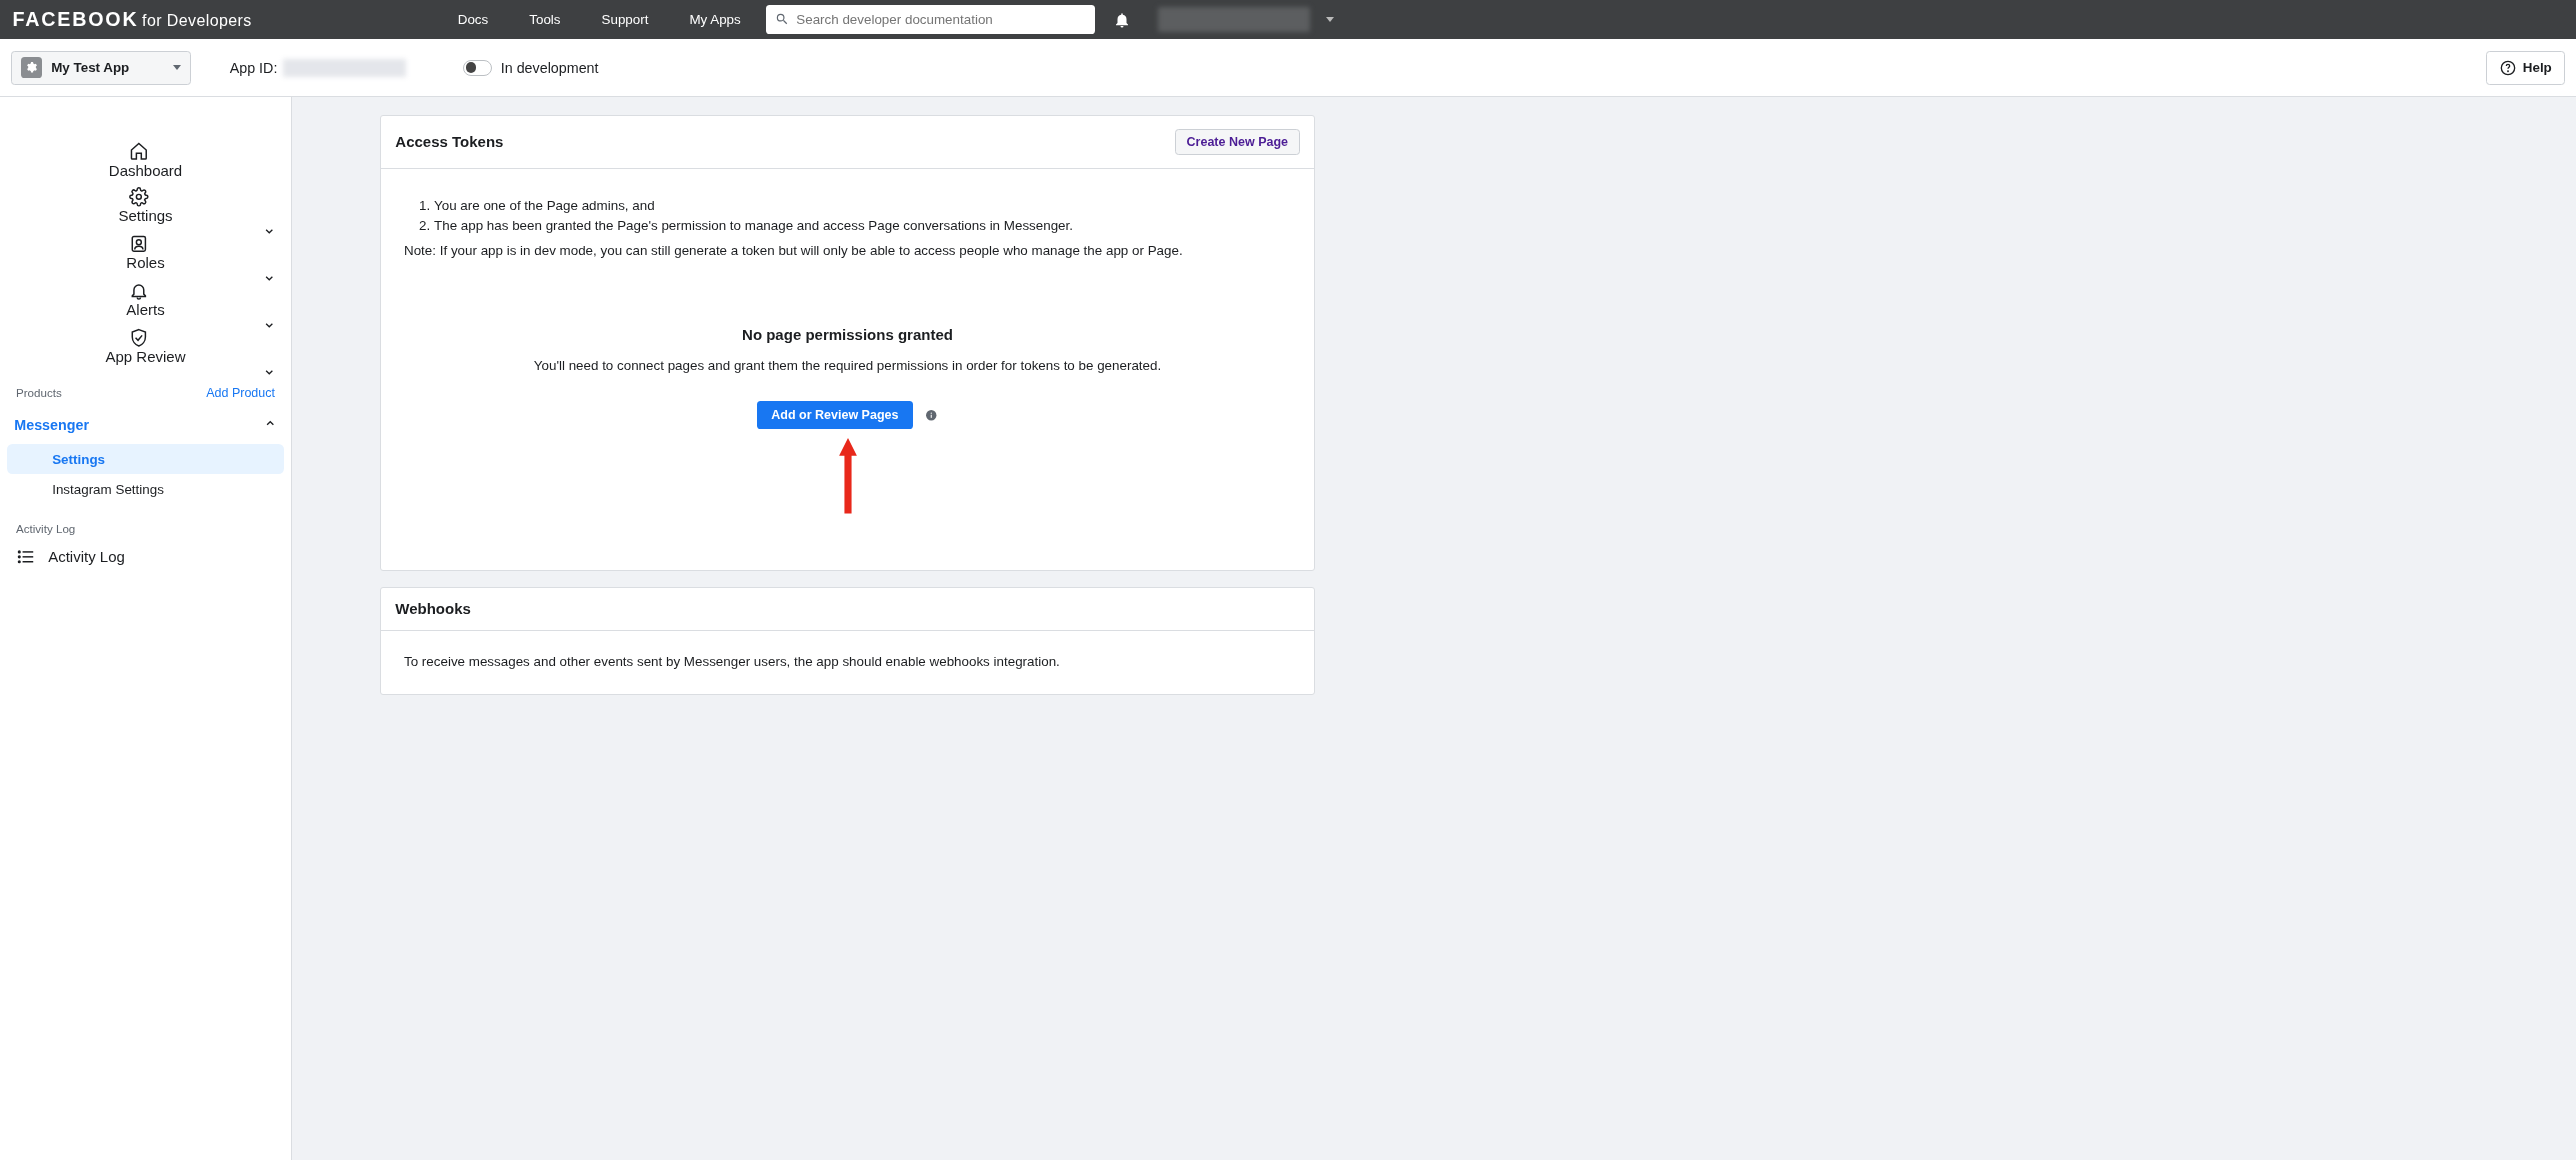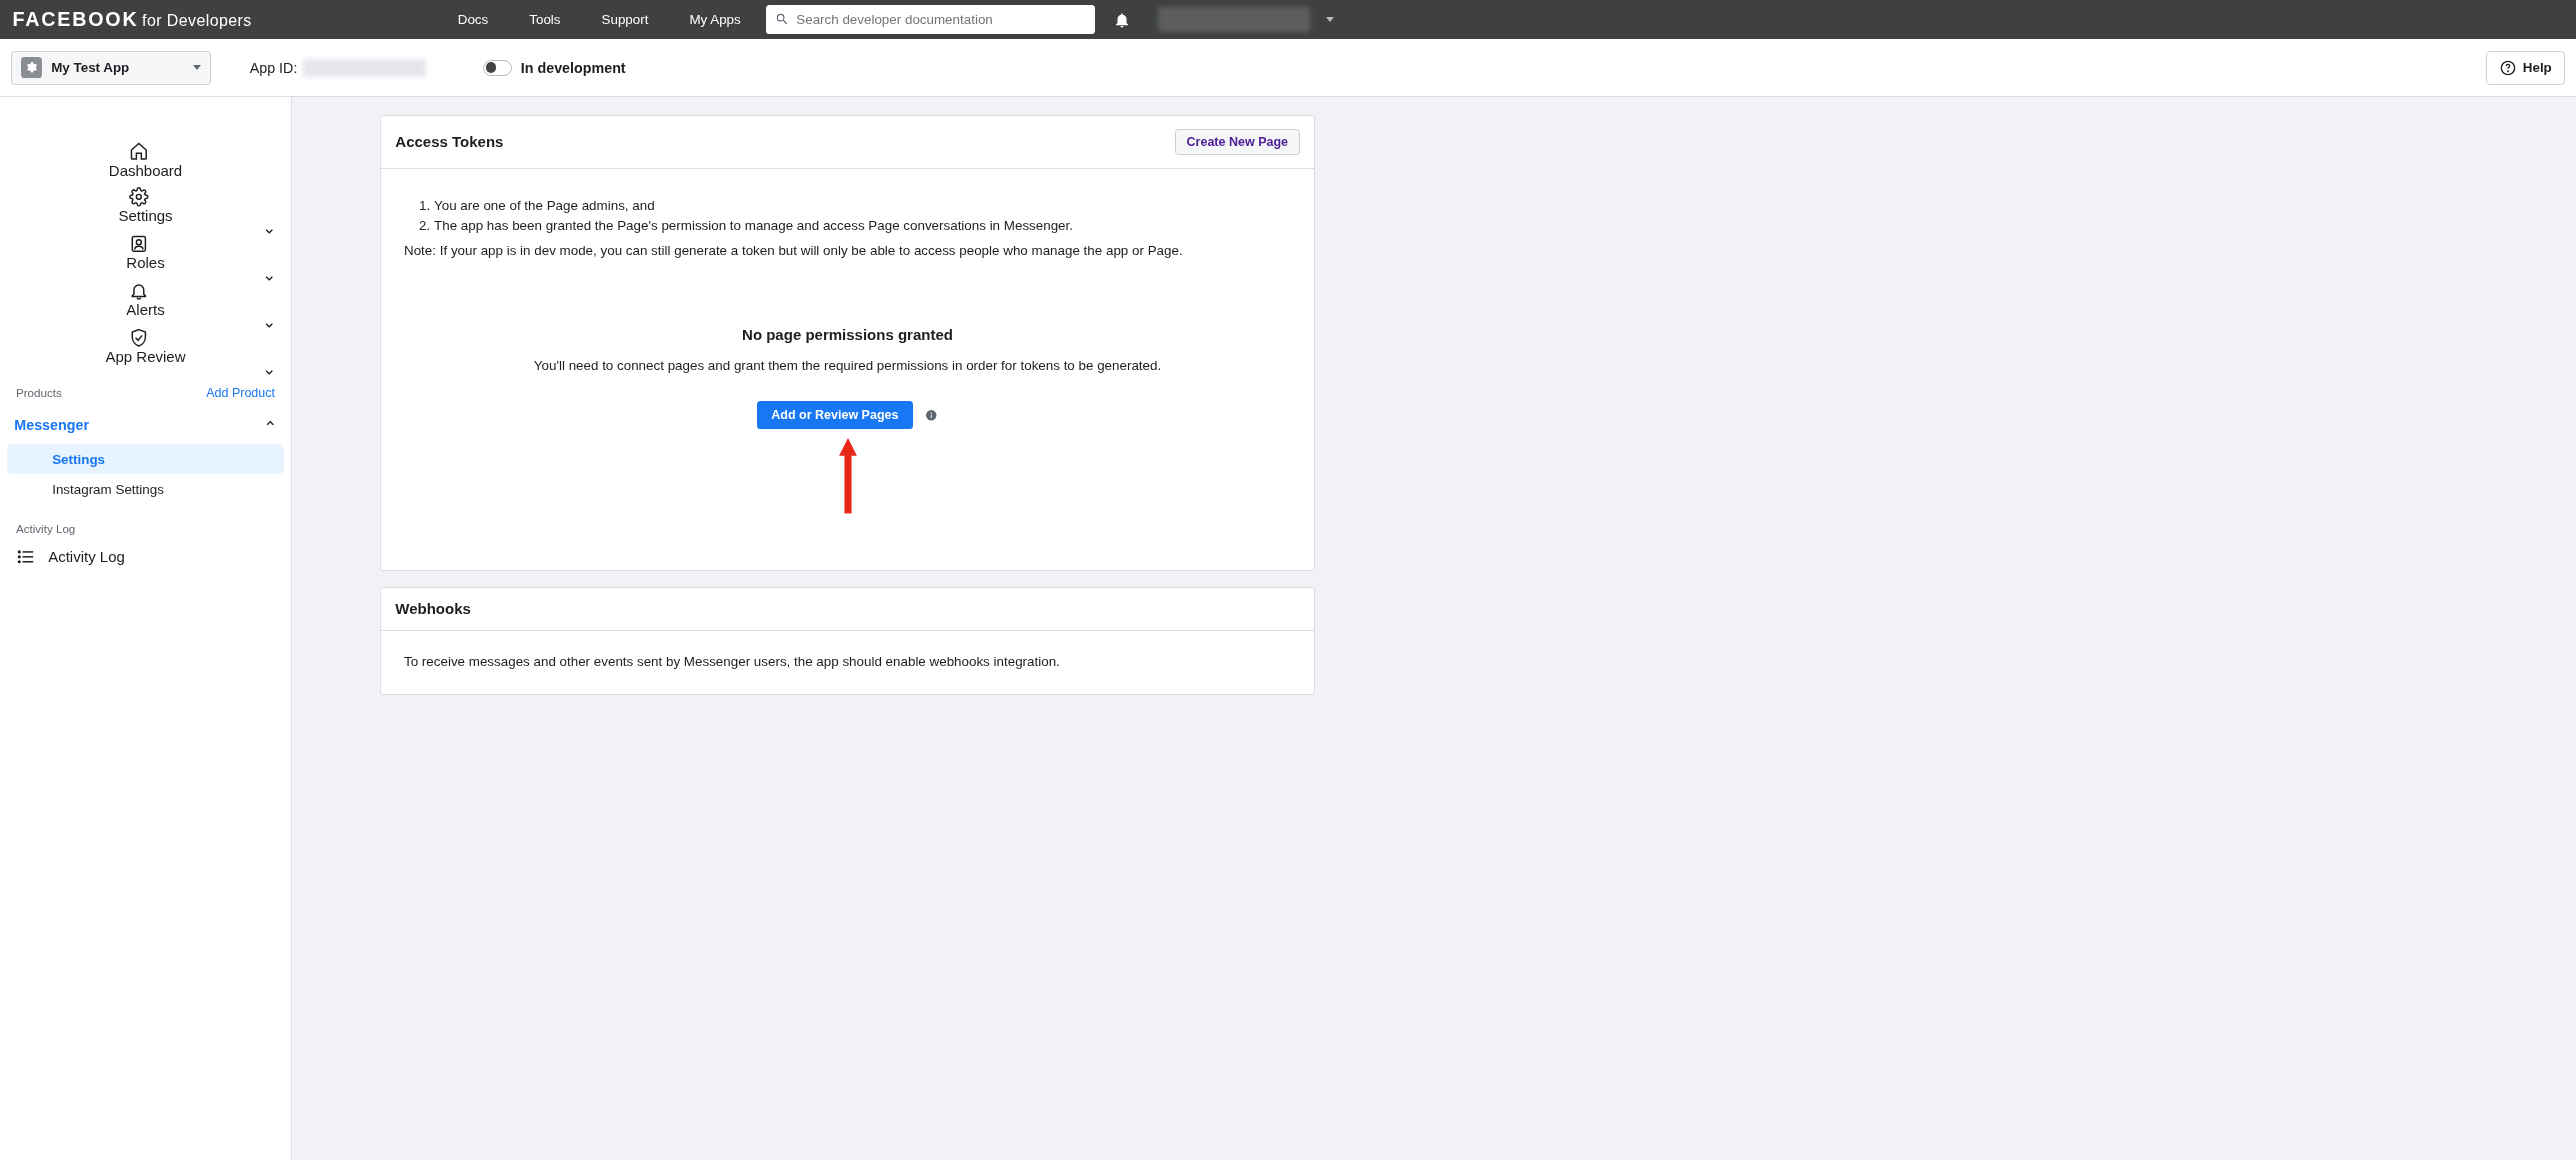--- a/index.html
+++ b/index.html
@@ -13,28 +13,28 @@
     .nav-links span { font-size: 13.4px; cursor: pointer; color:#fff; }
     .search-wrap { margin-left: 25px; background: #fff; border-radius: 3.6px; height: 29px; width: 329px; display: flex; align-items: center; padding: 0 9px; }
     .search-wrap input { border: none; outline: none; flex: 1; font-size: 13.4px; color: #333; }
     .search-icon { width:14.3px; height:14.3px; fill:#606770; margin-right:7.2px;}
     .bell-icon { margin-left: 18px; width:18px; height:18px; fill:#fff; }
     .avatar-blur { margin-left: 27px; width: 152px; height: 25px; background: #5c5e60; border-radius: 1.8px; filter: blur(2.7px); }
     .caret-down { margin-left: 16px; width:0; height:0; border-left:4.5px solid transparent; border-right:4.5px solid transparent; border-top:5.4px solid #bbb; }
     
     
     .sub-header { background: #fff; height: 58px; border-bottom: 0.9px solid #dadde1; display: flex; align-items: center; padding: 0 10.7px; }
-    .app-select { border: 0.9px solid #ccd0d5; background: #f5f6f7; height: 34px; width: 200px; border-radius: 3.6px; display: flex; align-items: center; padding: 0 9px; cursor: pointer; }
+    .app-select { border: 0.9px solid #ccd0d5; background: #f5f6f7; height: 34px; width: 180px; border-radius: 3.6px; display: flex; align-items: center; padding: 0 9px; cursor: pointer; }
     .app-badge { width:21.5px; height:21.5px; background:#8a8d91; border-radius:3.6px; display:flex; align-items:center; justify-content:center; margin-right:9px;}
     .app-badge svg{ width:12.5px; height:12.5px; fill:#fff;}
     .app-select-name { font-size: 13.4px; font-weight: 600; flex:1; color:#1c1e21;}
     .app-caret { width:0; height:0; border-left:4.5px solid transparent; border-right:4.5px solid transparent; border-top:5.4px solid #606770;}
     .app-id-label { margin-left: 39px; font-size: 14.3px; font-weight: 400; }
     .app-id-blur { display:inline-block; width: 123px; height: 18px; background: #e4e6eb; margin-left: 5.4px; filter: blur(2.7px); vertical-align:middle;}
-    .toggle-wrap { margin-left: 57px; display:flex; align-items:flex-start;font-weight:bold; }
+    .toggle-wrap { margin-left: 57px; display:flex; align-items:flex-start; }
     .toggle { width:29px; height:16px; border:0.9px solid #bcc0c4; border-radius:18px; position:relative; background:#fff; margin-right:9px; cursor:pointer;}
     .toggle .knob { position:absolute; left:1.8px; top:1.8px; width:10.7px; height:10.7px; background:#444; border-radius:50%; }
     .dev-label { font-size: 14.3px; color:#1c1e21;}
     .spacer { flex:1; }
     .help-btn { border:0.9px solid #ccd0d5; background:#fff; height:34px; padding:0 12.5px; border-radius:3.6px; display:flex; align-items:center; gap:7.2px; font-size:13.4px; font-weight:600; cursor:pointer; color:#1c1e21;}
     .help-btn svg{width:16px; height:16px; fill:none; stroke:#1c1e21; stroke-width:2;}
     
     
     .main { display: flex; }
     .sidebar { width: 292px; background: #fff; border-right: 0.9px solid #dadde1; min-height: calc(100vh - 97px); padding-top: 43px; }

